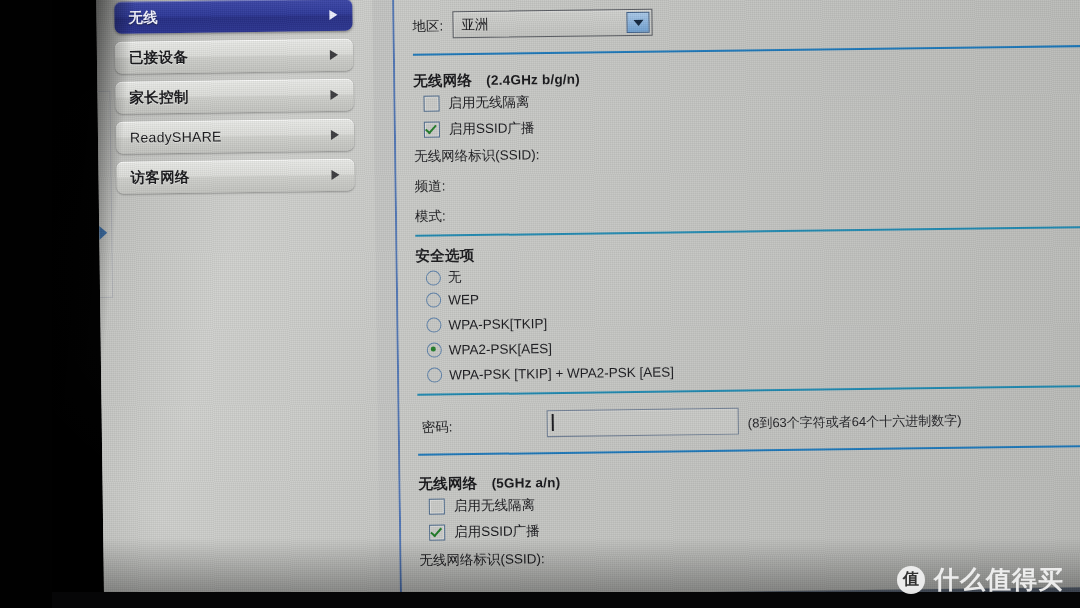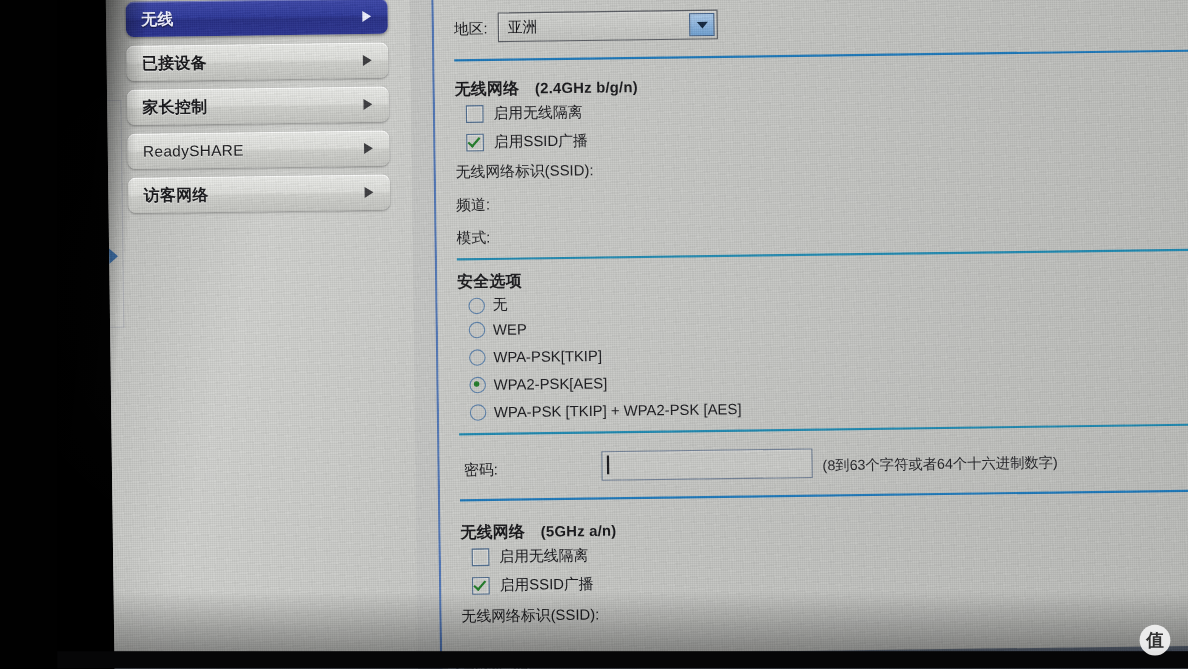--- a/index.html
+++ b/index.html
@@ -246,14 +246,15 @@
     </div>
 
   </div>
 
   <div id="vignette"></div>
   <div id="botblack"></div>
   <div id="leftblack"></div>
 
   <div id="watermark">
     <span class="wmk">值</span>
+    <span class="wmt">什么值得买</span>
   </div>
 </div>
 
 </body></html>

